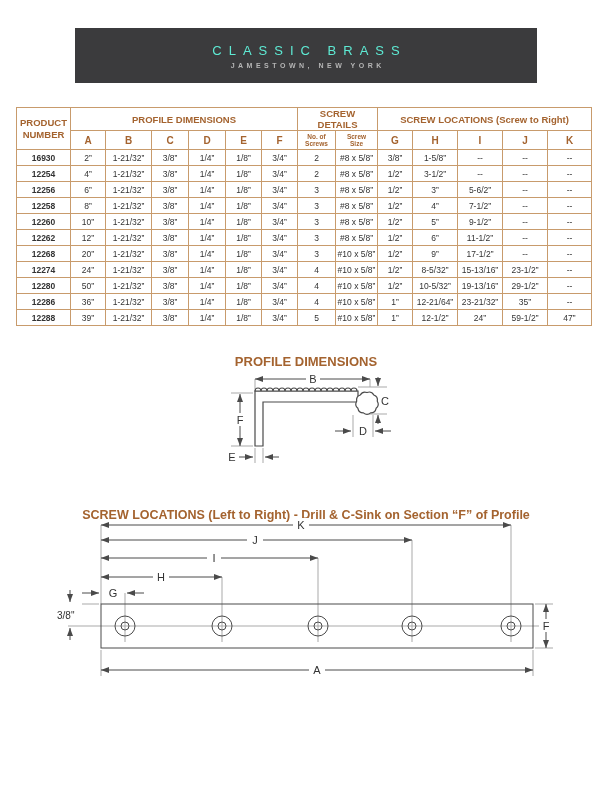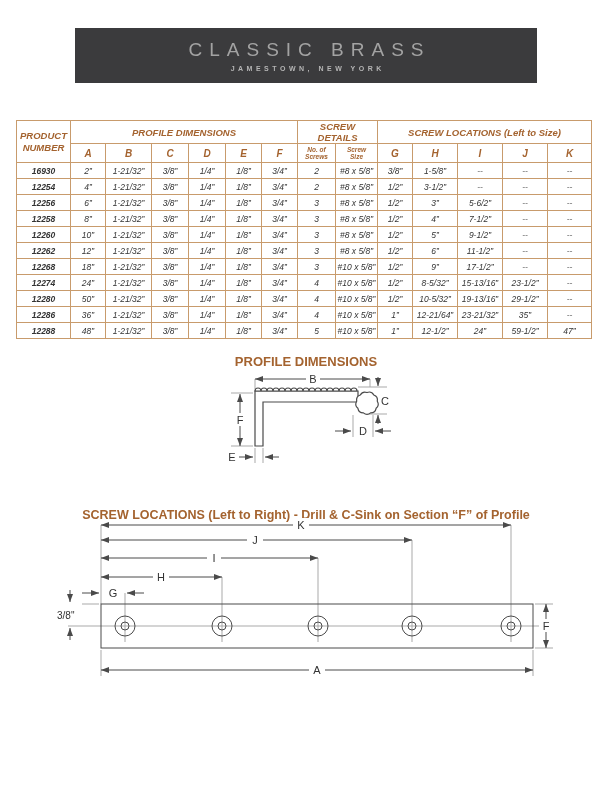--- a/index.html
+++ b/index.html
@@ -2,25 +2,25 @@
 <html><head>
 <meta charset="utf-8">
 <style>
   html,body{margin:0;padding:0;}
   body{width:612px;height:792px;background:#ffffff;position:relative;overflow:hidden;
        font-family:"Liberation Sans",sans-serif;}
 
   
   .banner{position:absolute;left:75px;top:28px;width:462px;height:55px;background:#3b3b3d;
           display:flex;flex-direction:column;align-items:center;justify-content:center;}
-  .brand-name{color:#a3a3a3;font-size:19px;letter-spacing:7px;padding-left:7px;font-weight:400;}
+  .brand-name{color:#5eead4;font-size:13px;letter-spacing:7px;padding-left:7px;font-weight:400;}
   .brand-loc{color:#b5b5b5;font-size:7px;letter-spacing:3.5px;padding-left:3.5px;font-weight:bold;margin-top:4px;}
 
   
-  table.spec{position:absolute;left:16px;top:120px;border-collapse:collapse;table-layout:fixed;font-style:italic;}
+  table.spec{position:absolute;left:16px;top:107px;border-collapse:collapse;table-layout:fixed;}
   table.spec th,table.spec td{border:1px solid #c89b6c;padding:0 1px;text-align:center;vertical-align:middle;}
   th.grp{color:#a4632f;font-weight:bold;font-size:9.5px;height:17px;}
   th.colh{color:#a4632f;font-weight:bold;font-size:10px;height:18px;}
   th.colh.smh{font-size:6.5px;line-height:1.15;white-space:pre-line;}
   th.prodh{border:none;border-bottom:1px solid #c89b6c;color:#a4632f;font-weight:bold;
            font-size:9.5px;white-space:pre-line;line-height:1.25;}
   table.spec td{font-size:8.5px;color:#333;height:15px;}
   td.prod{font-weight:bold;color:#222;font-size:9.5px;border-left:none;}
   td.tiny{font-size:7px;margin-top:40px;}
   td.sm{font-size:7px;}
@@ -65,21 +65,21 @@
       <col style="width:45px">
     <col style="width:45px">
       <col style="width:44px">
   </colgroup>
 <thead>
       <tr>
         <th rowspan="2" class="prodh">PRODUCT
 NUMBER</th>
         <th colspan="6" class="grp">PROFILE DIMENSIONS</th>
         <th colspan="2" class="grp">SCREW DETAILS</th>
-        <th colspan="5" class="grp">SCREW LOCATIONS (Left to Size)</th>
+        <th colspan="5" class="grp">SCREW LOCATIONS (Screw to Right)</th>
       </tr>
       <tr>
         <th class="colh">A</th>
         <th class="colh">B</th>
         <th class="colh">C</th>
         <th class="colh">D</th>
         <th class="colh">E</th>
         <th class="colh">F</th>
         <th class="colh smh">No. of
 Screws</th>
@@ -184,21 +184,21 @@
         <td>3</td>
         <td class="tiny">#8 x 5/8”</td>
         <td>1/2”</td>
         <td>6”</td>
         <td>11-1/2”</td>
         <td>--</td>
         <td>--</td>
       </tr>
       <tr>
         <td class="prod">12268</td>
-        <td>18”</td>
+        <td>20”</td>
         <td>1-21/32”</td>
         <td>3/8”</td>
         <td>1/4”</td>
         <td>1/8”</td>
         <td>3/4”</td>
         <td>3</td>
         <td class="tiny">#10 x 5/8”</td>
         <td>1/2”</td>
         <td>9”</td>
         <td>17-1/2”</td>
@@ -248,21 +248,21 @@
         <td>4</td>
         <td class="tiny">#10 x 5/8”</td>
         <td>1”</td>
         <td class="sm">12-21/64”</td>
         <td class="sm">23-21/32”</td>
         <td>35”</td>
         <td>--</td>
       </tr>
       <tr>
         <td class="prod">12288</td>
-        <td>48”</td>
+        <td>39”</td>
         <td>1-21/32”</td>
         <td>3/8”</td>
         <td>1/4”</td>
         <td>1/8”</td>
         <td>3/4”</td>
         <td>5</td>
         <td class="tiny">#10 x 5/8”</td>
         <td>1”</td>
         <td>12-1/2”</td>
         <td>24”</td>

